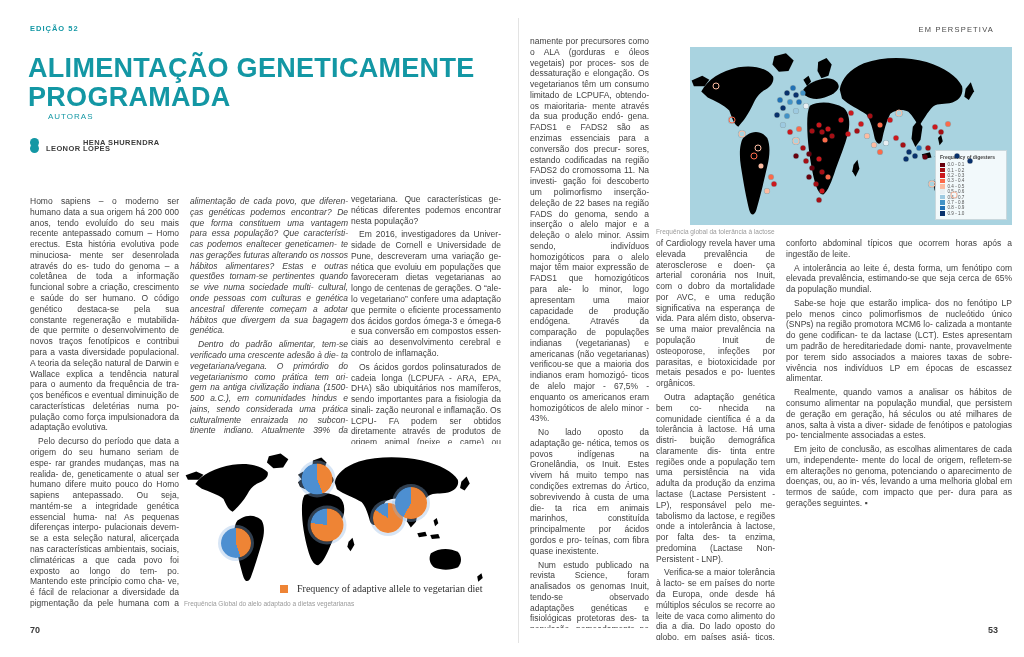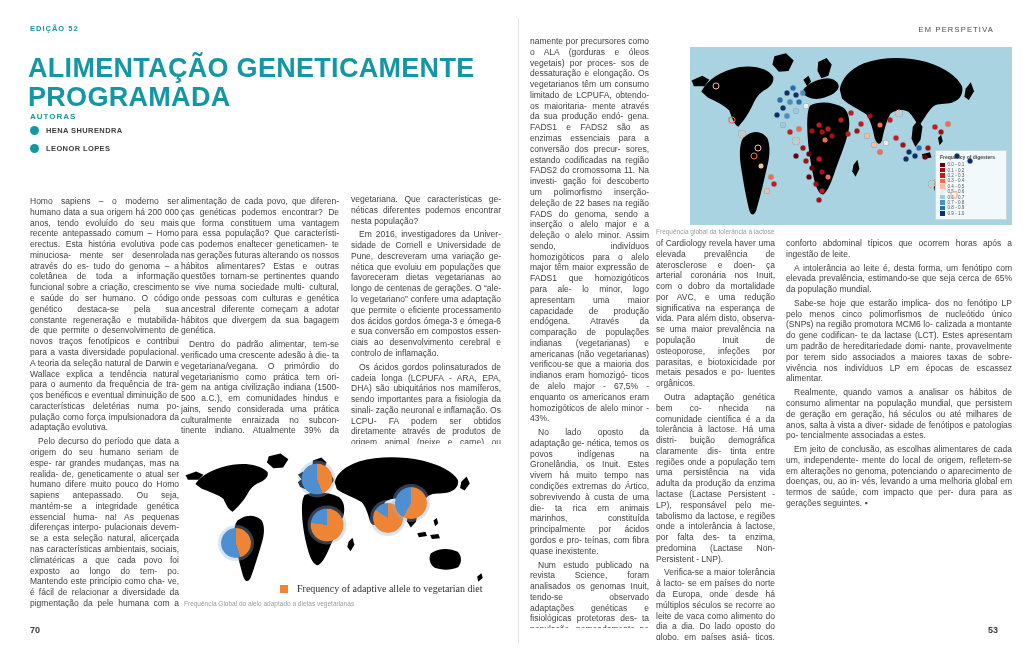--- a/index.html
+++ b/index.html
@@ -6,34 +6,34 @@
   body{width:1024px;height:657px;position:relative;overflow:hidden;
        font-family:"Liberation Sans",sans-serif;color:#3f3f3f;}
 
   .gutter{position:absolute;left:518px;top:18px;bottom:14px;width:1px;background:#e3e3e3;}
 
   
   .edition{position:absolute;left:30px;top:24px;font-size:7.5px;font-weight:bold;
            letter-spacing:1px;color:#1397a4;}
   .title{position:absolute;left:28px;top:36px;width:470px;font-size:27px;line-height:1.06;
          font-weight:800;letter-spacing:.3px;color:#1397a4;}
-  .authors-label{position:absolute;left:30px;top:112px;font-size:8px;font-weight:bold;
+  .authors-label{position:absolute;left:48px;top:112px;font-size:8px;font-weight:normal;
                  letter-spacing:1px;color:#1397a4;}
   .author-row{position:absolute;left:30px;height:12px;display:flex;align-items:center;}
-  .author-row.a0{top:124px;} .author-row.a1{top:142px;}
+  .author-row.a0{top:136px;gap:37px;} .author-row.a1{top:142px;}
   .author-dot{width:9px;height:9px;border-radius:50%;background:#1397a4;margin-right:7px;flex:0 0 auto;}
   .author-name{font-size:7.5px;font-weight:600;letter-spacing:.4px;color:#3c3c3c;}
 
   
   .col{position:absolute;font-size:8.5px;line-height:1.27;text-align:justify;
        overflow:hidden;color:#414141;}
   .col p{margin:0 0 3px 0;}
   .col p + p{text-indent:8px;}
   .lp-c1{left:30px; top:196px;width:149px;height:414px;}
-  .lp-c2{left:181px;top:196px;width:158px;height:240px;}
+  .lp-c2{left:190px;top:196px;width:158px;height:240px;font-style:italic;}
   .lp-c3{left:351px;top:194px;width:150px;height:250px;}
   .rp-c1{left:530px;top:36px; width:119px;height:592px;}
   .rp-c2{left:656px;top:238px;width:119px;height:402px;}
   .rp-c3{left:786px;top:238px;width:226px;height:402px;}
 
   .pagenum{position:absolute;font-size:9px;font-weight:bold;color:#3a3a3a;}
   .pn-left{left:30px;bottom:22px;} .pn-right{right:26px;bottom:22px;padding-left:36px;}
 
   .section-label{position:absolute;right:30px;top:25px;font-size:7.5px;font-weight:normal;
                  letter-spacing:1.2px;color:#4a4a4a;}

